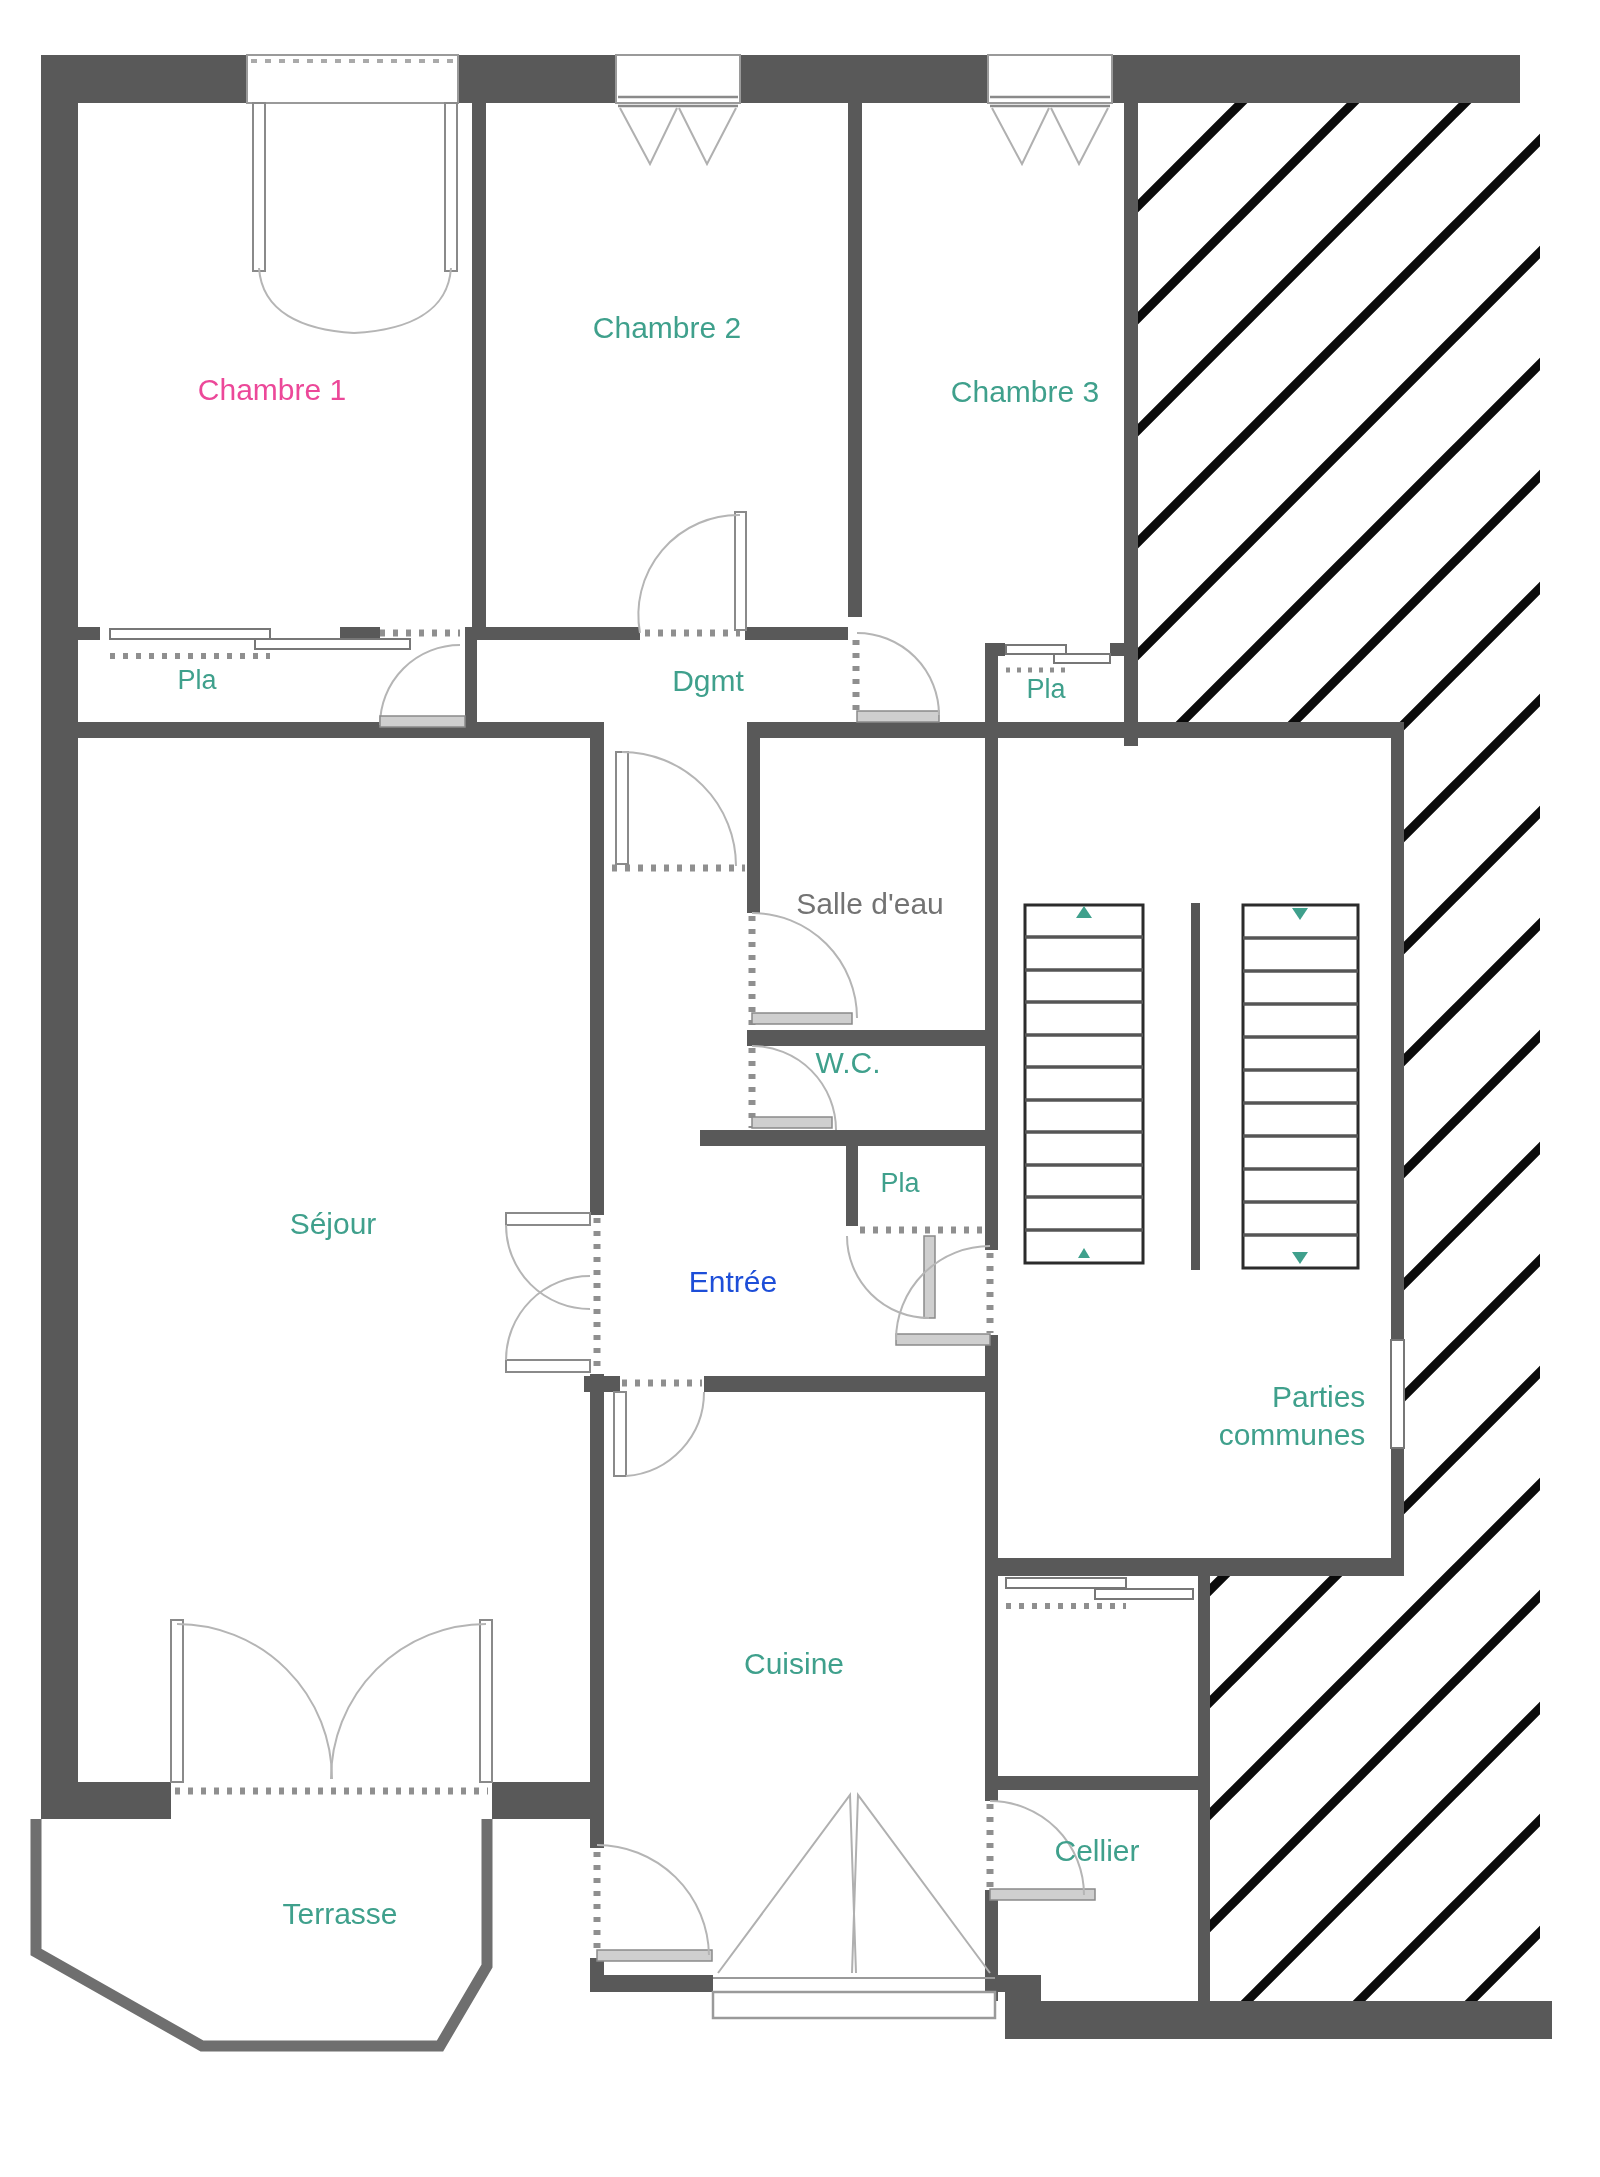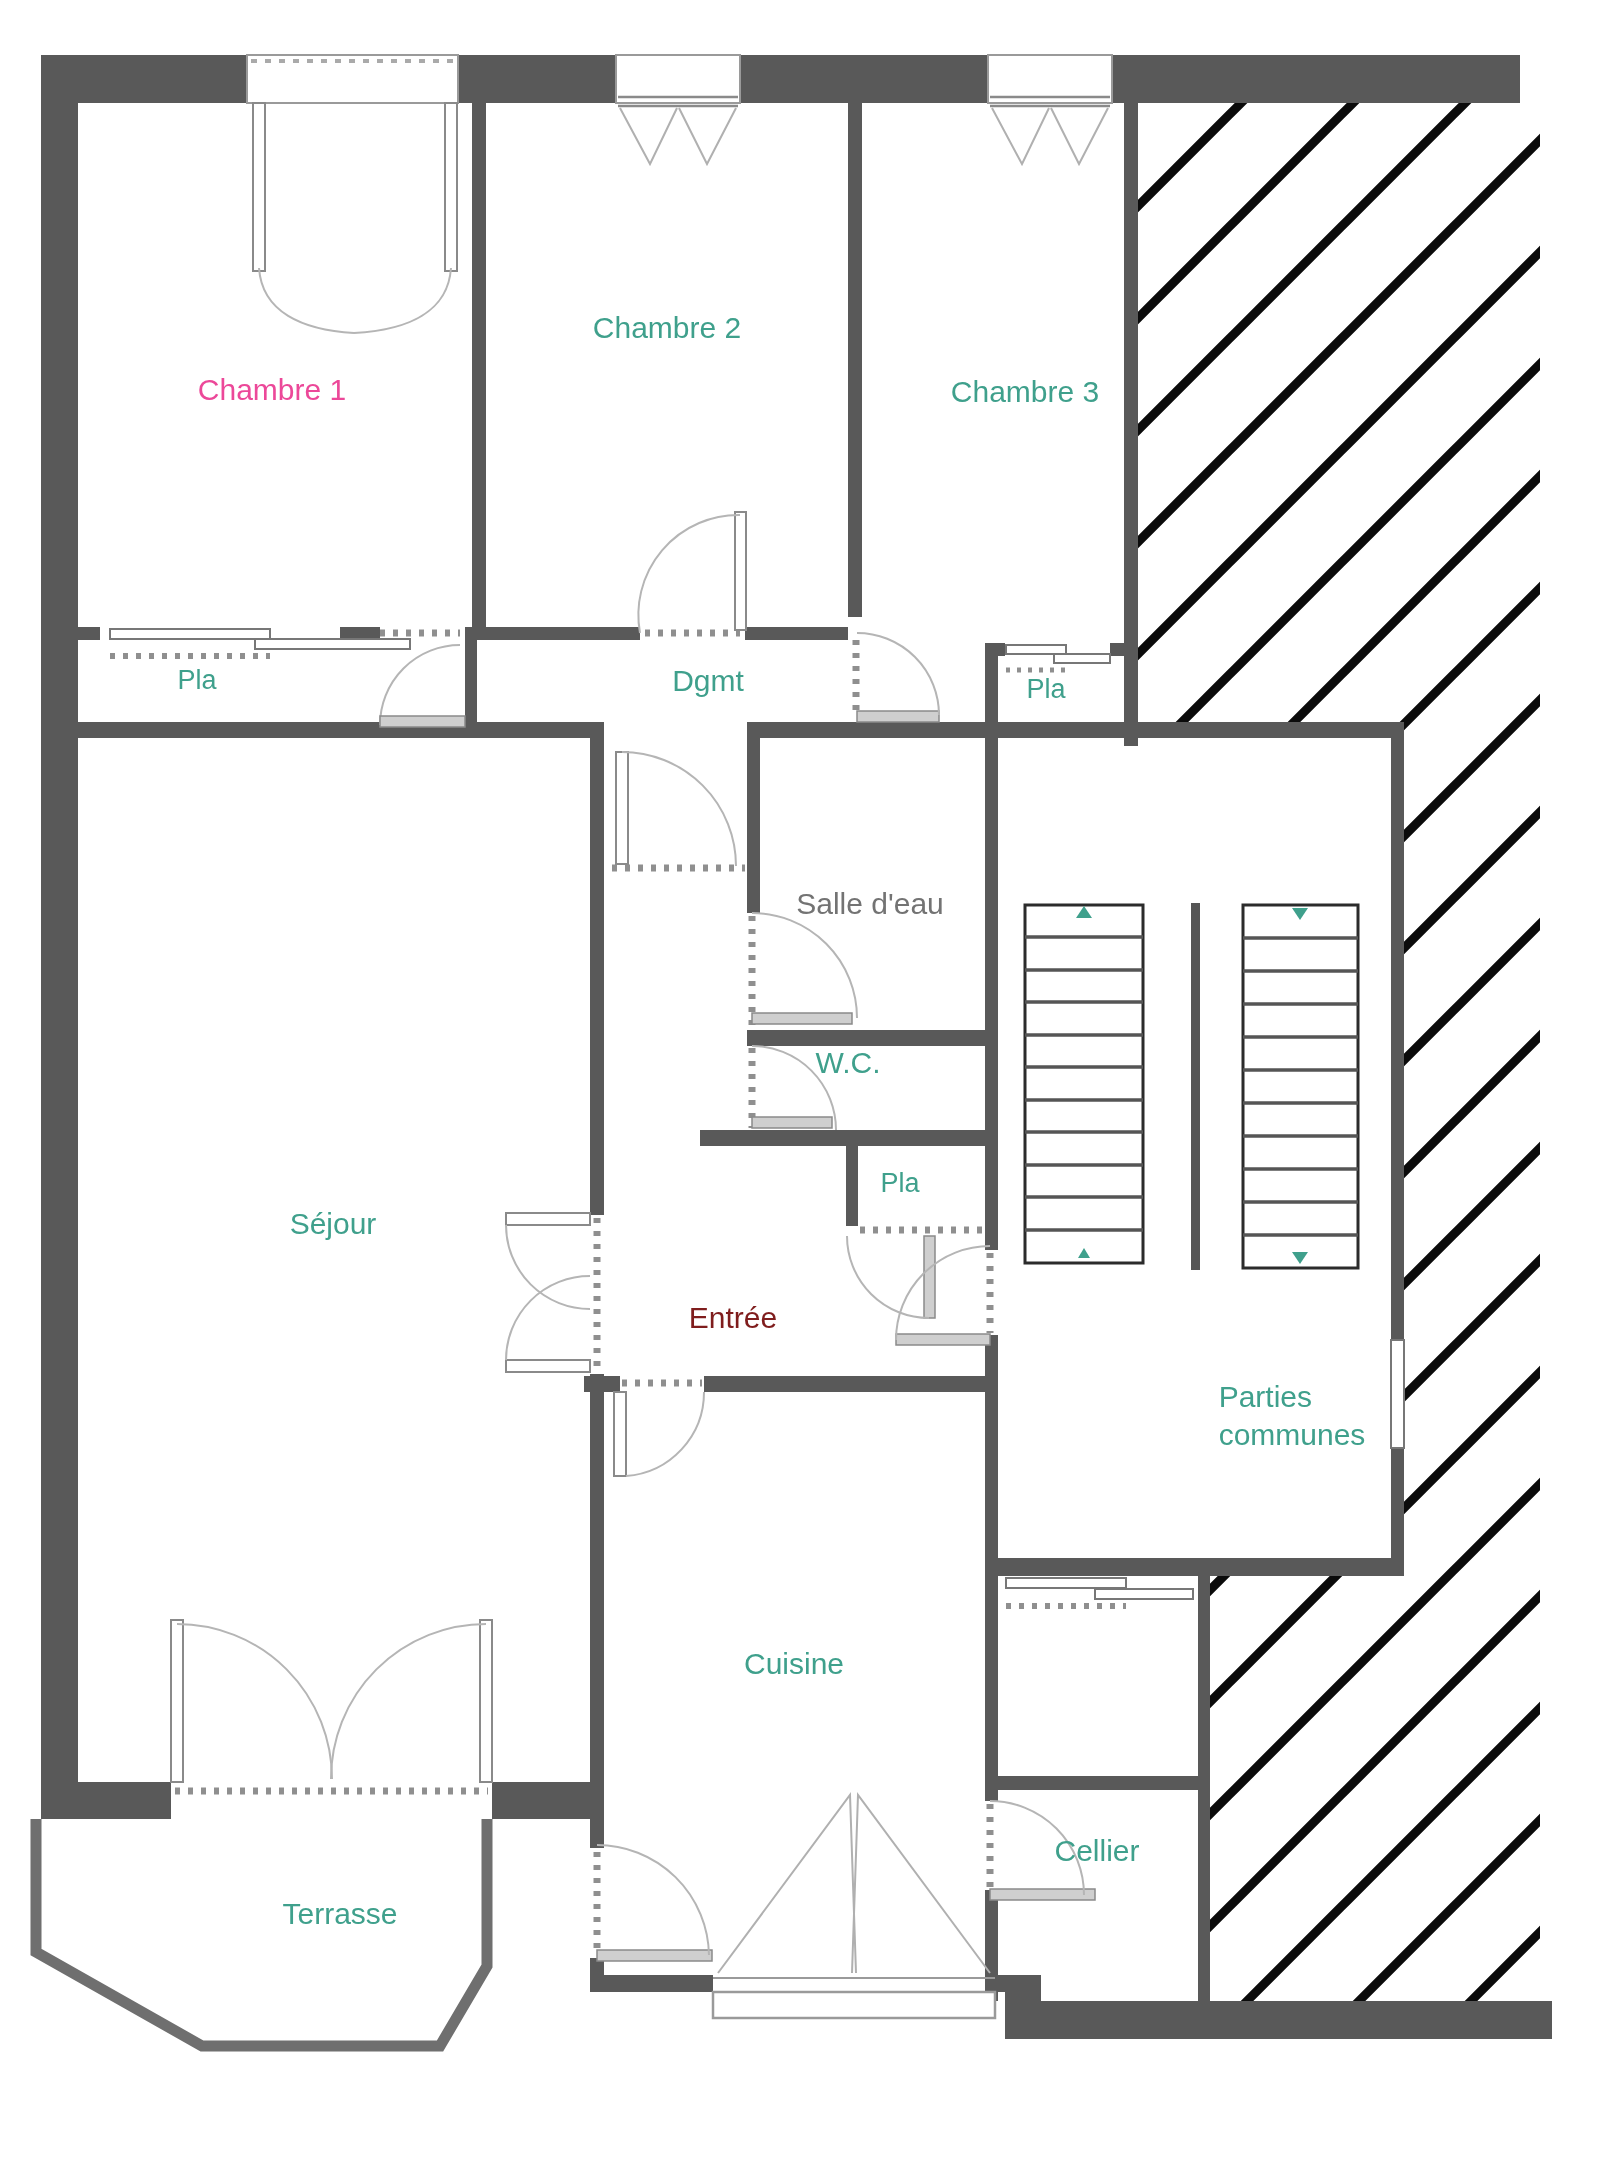--- a/index.html
+++ b/index.html
@@ -1,21 +1,21 @@
 <!DOCTYPE html>
 <html><head>
 <meta charset="utf-8">
 <style>
   html,body{margin:0;padding:0;background:#ffffff;}
   .plan{position:relative;width:1600px;height:2177px;background:#ffffff;overflow:hidden;
         font-family:"Liberation Sans", sans-serif;}
   .plan svg{position:absolute;left:0;top:0;}
   .room-label{position:absolute;transform:translate(-50%,-50%);color:#3fa08c;
 ence              font-family:"Liberation Sans", sans-serif;font-weight:400;
-              white-space:pre;text-align:left;line-height:1.25;pointer-events:none;}
+              white-space:pre;text-align:right;line-height:1.25;pointer-events:none;}
 </style>
 </head>
 <body>
 
 <div class="plan">
 
 <svg width="1600" height="2177" viewBox="0 0 1600 2177" xmlns="http://www.w3.org/2000/svg">
 
   <defs>
     <pattern id="hatch" width="112" height="112" patternUnits="userSpaceOnUse">
@@ -264,21 +264,21 @@
       <div class="room-label" style="left: 272px; top: 390px; font-size: 30px; color: #ec4899;">Chambre 1</div>
       <div class="room-label" style="left: 667px; top: 328px; font-size: 30px; color: rgb(63, 160, 140);">Chambre 2</div>
       <div class="room-label" style="left: 1025px; top: 392px; font-size: 30px; color: rgb(63, 160, 140);">Chambre 3</div>
       <div class="room-label" style="left: 197px; top: 681px; font-size: 27px; color: rgb(63, 160, 140);">Pla</div>
       <div class="room-label" style="left: 672px; top: 681px; font-size: 30px; color: rgb(63, 160, 140); margin-left: 36px;">Dgmt</div>
       <div class="room-label" style="left: 1046px; top: 690px; font-size: 27px; color: rgb(63, 160, 140);">Pla</div>
       <div class="room-label" style="left: 870px; top: 904px; font-size: 30px; color: #737373;">Salle d'eau</div>
       <div class="room-label" style="left: 848px; top: 1063px; font-size: 30px; color: rgb(63, 160, 140);">W.C.</div>
       <div class="room-label" style="left: 900px; top: 1184px; font-size: 27px; color: rgb(63, 160, 140);">Pla</div>
       <div class="room-label" style="left: 333px; top: 1224px; font-size: 30px; color: rgb(63, 160, 140);">Séjour</div>
-      <div class="room-label" style="left: 733px; top: 1282px; font-size: 30px; color: #7f1d1d; margin-top: 36px;">Entrée</div>
+      <div class="room-label" style="left: 733px; top: 1282px; font-size: 30px; color: #1d4ed8;">Entrée</div>
       <div class="room-label" style="left: 1278px; top: 1415px; font-size: 30px; color: rgb(63, 160, 140); margin-left: 14px;">Parties
 communes</div>
       <div class="room-label" style="left: 794px; top: 1664px; font-size: 30px; color: rgb(63, 160, 140);">Cuisine</div>
       <div class="room-label" style="left: 1097px; top: 1851px; font-size: 30px; color: rgb(63, 160, 140);">Cellier</div>
       <div class="room-label" style="left: 340px; top: 1890px; font-size: 30px; color: rgb(63, 160, 140); margin-top: 24px;">Terrasse</div>
     </div>
 
 </div>
 
 </body></html>

